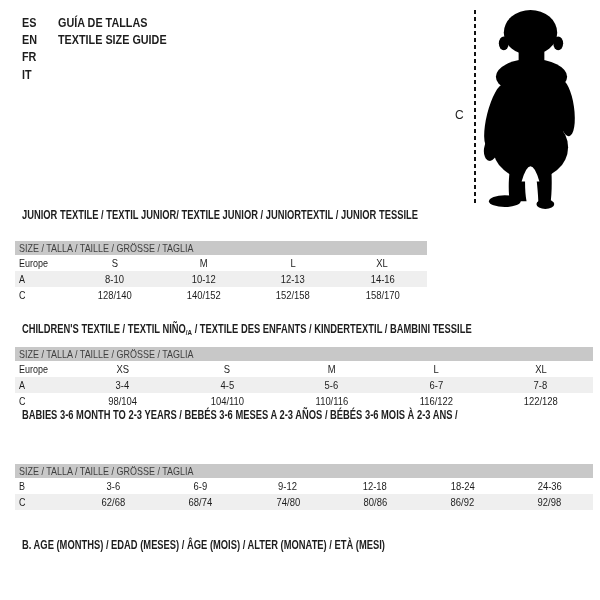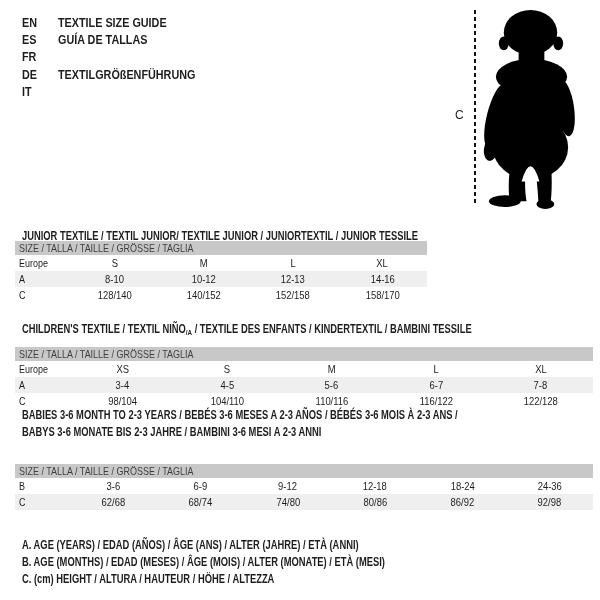--- a/index.html
+++ b/index.html
@@ -40,33 +40,29 @@
 
   
   .footnotes{left:22px;top:536px;font-size:12px;font-weight:700;}
   .fn-line{height:17.2px;display:flex;align-items:center;}
 </style>
 </head>
 <body>
 
 <div class="abs lang-block">
   <div class="lang-row">
+    <span class="lang-code"><span class="cond90">ES</span></span>
+    <span><span class="cond90">GUÍA DE TALLAS</span></span>
+  </div>
+  <div class="lang-row">
     <span class="lang-code"><span class="cond90">EN</span></span>
     <span><span class="cond90">TEXTILE SIZE GUIDE</span></span>
   </div>
   <div class="lang-row">
-    <span class="lang-code"><span class="cond90">ES</span></span>
-    <span><span class="cond90">GUÍA DE TALLAS</span></span>
-  </div>
-  <div class="lang-row">
     <span class="lang-code"><span class="cond90">FR</span></span>
-  </div>
-  <div class="lang-row">
-    <span class="lang-code"><span class="cond90">DE</span></span>
-    <span><span class="cond90">TEXTILGRÖßENFÜHRUNG</span></span>
   </div>
   <div class="lang-row">
     <span class="lang-code"><span class="cond90">IT</span></span>
   </div>
 </div>
 
 <div class="abs dash-line"></div>
 <div class="abs c-marker">C</div>
 <svg class="abs baby" width="95" height="202" viewBox="0 0 96 206" preserveAspectRatio="none">
   <g fill="#000000">
@@ -82,21 +78,21 @@
     <ellipse cx="83" cy="102" rx="9" ry="29" transform="rotate(-8 83 102)"></ellipse>
     <ellipse cx="75" cy="124" rx="6" ry="11" transform="rotate(18 75 124)"></ellipse>
     <path d="M28,158 C25,178 26,190 27,197 L44,197 C42,186 42,170 44,158 Z"></path>
     <ellipse cx="22" cy="197" rx="16" ry="6"></ellipse>
     <path d="M52,158 C54,172 56,190 56,201 L68,201 C70,188 70,168 68,156 Z"></path>
     <ellipse cx="63" cy="200" rx="9" ry="5"></ellipse>
     <path d="M39,177 Q48,146 57,177 Z" fill="#ffffff"></path>
   </g>
 </svg>
 
-<div class="abs sec-title" style="top:228px;">
+<div class="abs sec-title" style="top:207px;">
   <span class="cond">JUNIOR TEXTILE / TEXTIL JUNIOR/ TEXTILE JUNIOR / JUNIORTEXTIL / JUNIOR TESSILE</span>
 </div>
 <div class="abs size-table tbl-w1" style="top:241px;">
   <div class="thead">
     <span class="cond">SIZE / TALLA / TAILLE / GRÖSSE / TAGLIA</span>
   </div>
   <div class="trow">
     <span class="lbl"><span class="cond">Europe</span></span>
     <span class="val"><span class="condc">S</span></span>
     <span class="val"><span class="condc">M</span></span>
@@ -147,21 +143,20 @@
     <span class="val"><span class="condc">98/104</span></span>
     <span class="val"><span class="condc">104/110</span></span>
     <span class="val"><span class="condc">110/116</span></span>
     <span class="val"><span class="condc">116/122</span></span>
     <span class="val"><span class="condc">122/128</span></span>
   </div>
 </div>
 
 <div class="abs sec-title" style="top:407px;">
   <div><span class="cond">BABIES 3-6 MONTH TO 2-3 YEARS / BEBÉS 3-6 MESES A 2-3 AÑOS / BÉBÉS 3-6 MOIS À 2-3 ANS /</span></div>
-  <div><span class="cond">BABYS 3-6 MONATE BIS 2-3 JAHRE / BAMBINI 3-6 MESI A 2-3 ANNI</span></div>
 </div>
 <div class="abs size-table tbl-w2" style="top:464px;">
   <div class="thead">
     <span class="cond">SIZE / TALLA / TAILLE / GRÖSSE / TAGLIA</span>
   </div>
   <div class="trow">
     <span class="lbl"><span class="cond">B</span></span>
     <span class="val"><span class="condc">3-6</span></span>
     <span class="val"><span class="condc">6-9</span></span>
     <span class="val"><span class="condc">9-12</span></span>
@@ -175,21 +170,15 @@
     <span class="val"><span class="condc">68/74</span></span>
     <span class="val"><span class="condc">74/80</span></span>
     <span class="val"><span class="condc">80/86</span></span>
     <span class="val"><span class="condc">86/92</span></span>
     <span class="val"><span class="condc">92/98</span></span>
   </div>
 </div>
 
 <div class="abs footnotes">
   <div class="fn-line">
-      <span class="cond">A. AGE (YEARS) / EDAD (AÑOS) / ÂGE (ANS) / ALTER (JAHRE) / ETÀ (ANNI)</span>
-    </div>
-  <div class="fn-line">
       <span class="cond">B. AGE (MONTHS) / EDAD (MESES) / ÂGE (MOIS) / ALTER (MONATE) / ETÀ (MESI)</span>
-    </div>
-  <div class="fn-line">
-      <span class="cond">C. (cm) HEIGHT / ALTURA / HAUTEUR / HÖHE / ALTEZZA</span>
     </div>
 </div>
 
 </body></html>

